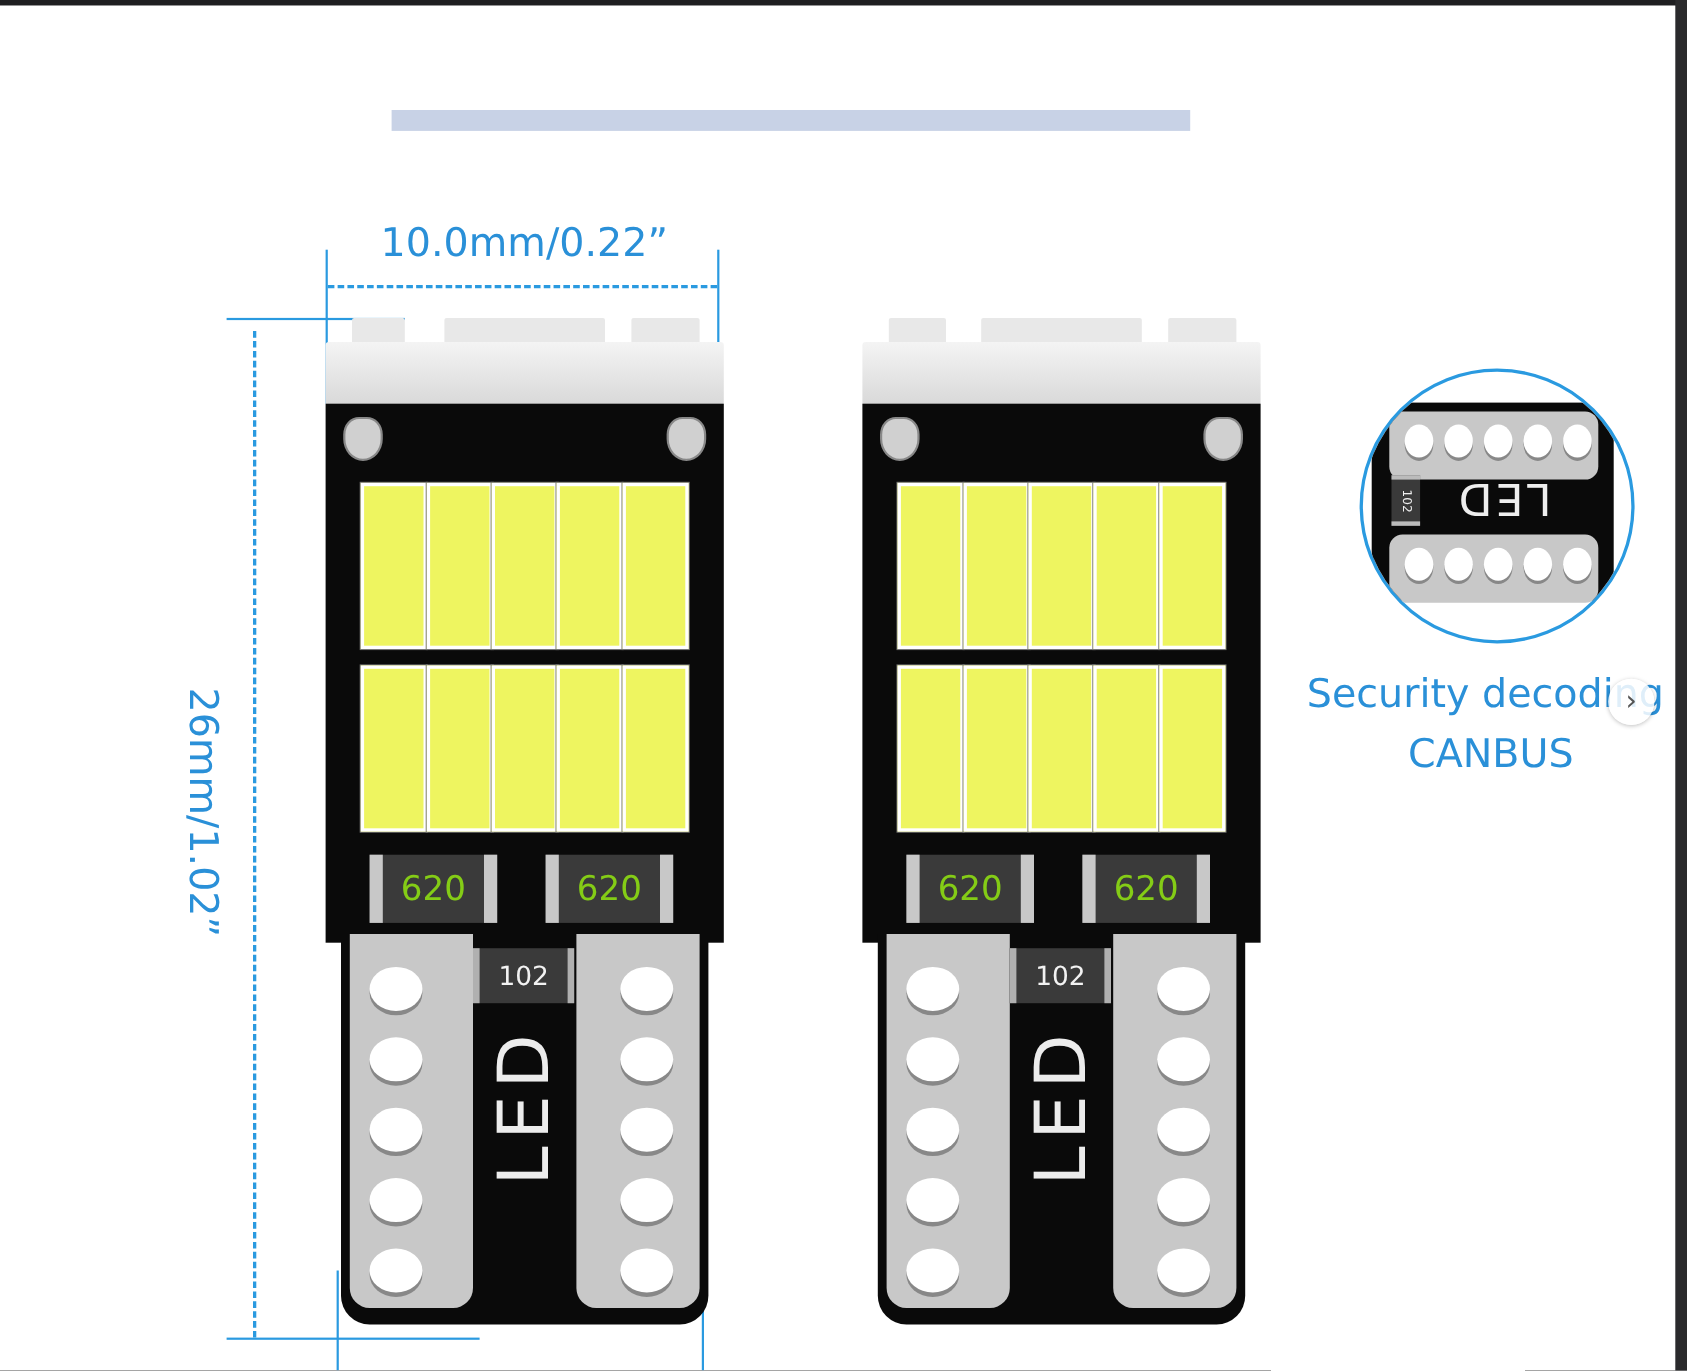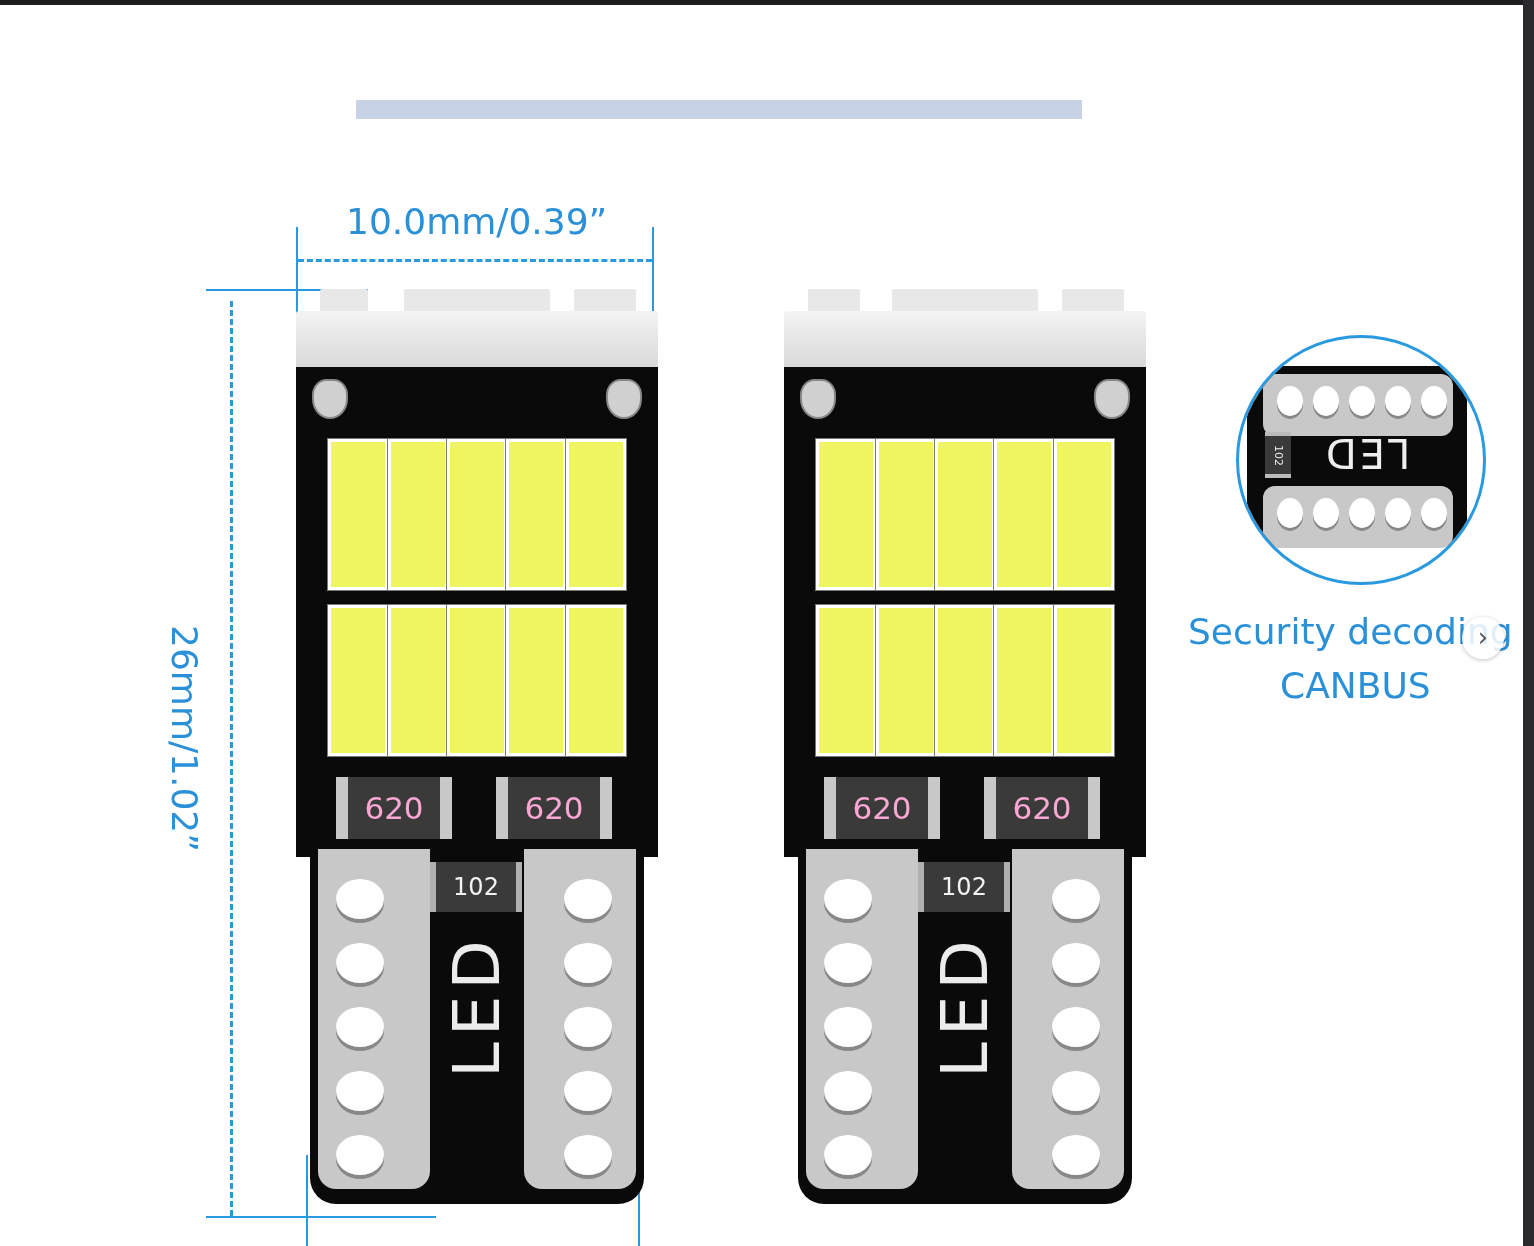--- a/index.html
+++ b/index.html
@@ -15,21 +15,21 @@
   .dline{position:absolute;background:#2a9ae0;}
   .dashed-h{position:absolute;height:0;border-top:3px dashed #2a9ae0;}
   .dashed-v{position:absolute;width:0;border-left:3px dashed #2a9ae0;}
   .bulb{position:absolute;width:362px;height:940px;}
   .cap-top{position:absolute;top:0;height:28px;background:#e8e8e8;border-radius:2px;}
   .cap{position:absolute;left:0;top:22px;width:362px;height:58px;background:linear-gradient(#f4f4f4,#d8d8d8);border-radius:3px;}
   .pcb{position:absolute;left:0;top:78px;width:362px;height:490px;background:#0a0a0a;}
   .stem{position:absolute;left:14px;top:560px;width:334px;height:355px;background:#0a0a0a;border-radius:0 0 26px 26px;}
   .solder{position:absolute;top:90px;width:32px;height:36px;background:#d0d0d0;border-radius:40% 40% 50% 50%;border:2px solid #888;}
   .led{position:absolute;width:54px;height:145px;background:#eef560;border:3px solid #fff;box-shadow:0 0 0 1px #777;}
-  .res{position:absolute;width:116px;height:62px;background:#3a3a3a;border-left:12px solid #c8c8c8;border-right:12px solid #c8c8c8;box-sizing:border-box;color:#f9a8d4;font-size:31px;text-align:center;line-height:62px;}
+  .res{position:absolute;width:116px;height:62px;background:#3a3a3a;border-left:12px solid #c8c8c8;border-right:12px solid #c8c8c8;box-sizing:border-box;color:#84cc16;font-size:31px;text-align:center;line-height:62px;}
   .pad{position:absolute;top:560px;width:112px;height:340px;background:#c8c8c8;border-radius:0 0 18px 18px;}
   .hole{position:absolute;width:48px;height:40px;background:#fff;border-radius:50%;box-shadow:0 4px 0 #888;}
   .res102{position:absolute;top:573px;width:92px;height:50px;background:#3a3a3a;color:#f2f2f2;font-size:24px;text-align:center;line-height:50px;border-left:6px solid #b0b0b0;border-right:6px solid #b0b0b0;box-sizing:border-box;}
   .ledtxt{position:absolute;top:680px;font-size:64px;color:#ececec;transform:rotate(-90deg);transform-origin:center;width:170px;text-align:center;letter-spacing:6px;}
   .circle{position:absolute;left:1236px;top:330px;width:244px;height:244px;border-radius:50%;border:3px solid #2a9ae0;overflow:hidden;background:#fff;}
   .c-pcb{position:absolute;left:8px;top:28px;width:220px;height:180px;background:#0a0a0a;}
   .c-pad{position:absolute;left:24px;width:190px;height:62px;background:#c8c8c8;border-radius:12px;}
   .c-hole{position:absolute;top:12px;width:26px;height:30px;background:#fff;border-radius:50%;box-shadow:0 3px 0 #888;}
   .c-res{position:absolute;left:26px;top:94px;width:26px;height:46px;background:#3a3a3a;color:#eee;font-size:11px;writing-mode:vertical-rl;text-align:center;line-height:26px;border-top:4px solid #bbb;border-bottom:4px solid #bbb;box-sizing:border-box;}
   .c-led{position:absolute;left:84px;top:92px;font-size:40px;color:#eee;transform:rotate(180deg);letter-spacing:3px;}
@@ -39,21 +39,21 @@
 </style>
 </head>
 <body>
 
 <div class="topbar"></div>
 <div class="scrollbar"></div>
 
 <div class="canvas">
   <div class="title-underline"></div>
 
-  <div class="dim-h-text">10.0mm/0.39”</div>
+  <div class="dim-h-text">10.0mm/0.22”</div>
   <div class="dline" style="left:296px;top:222px;width:2px;height:140px;"></div>
   <div class="dline" style="left:652px;top:222px;width:2px;height:130px;"></div>
   <div class="dashed-h" style="left:298px;top:254px;width:354px;"></div>
   <div class="dline" style="left:206px;top:284px;width:162px;height:2px;"></div>
   <div class="dashed-v" style="left:230px;top:296px;height:915px;"></div>
   <div class="dline" style="left:206px;top:1211px;width:230px;height:2px;"></div>
   <div class="dline" style="left:306px;top:1150px;width:2px;height:91px;"></div>
   <div class="dline" style="left:638px;top:1150px;width:2px;height:91px;"></div>
   <div class="dim-v-text">26mm/1.02”</div>
 

